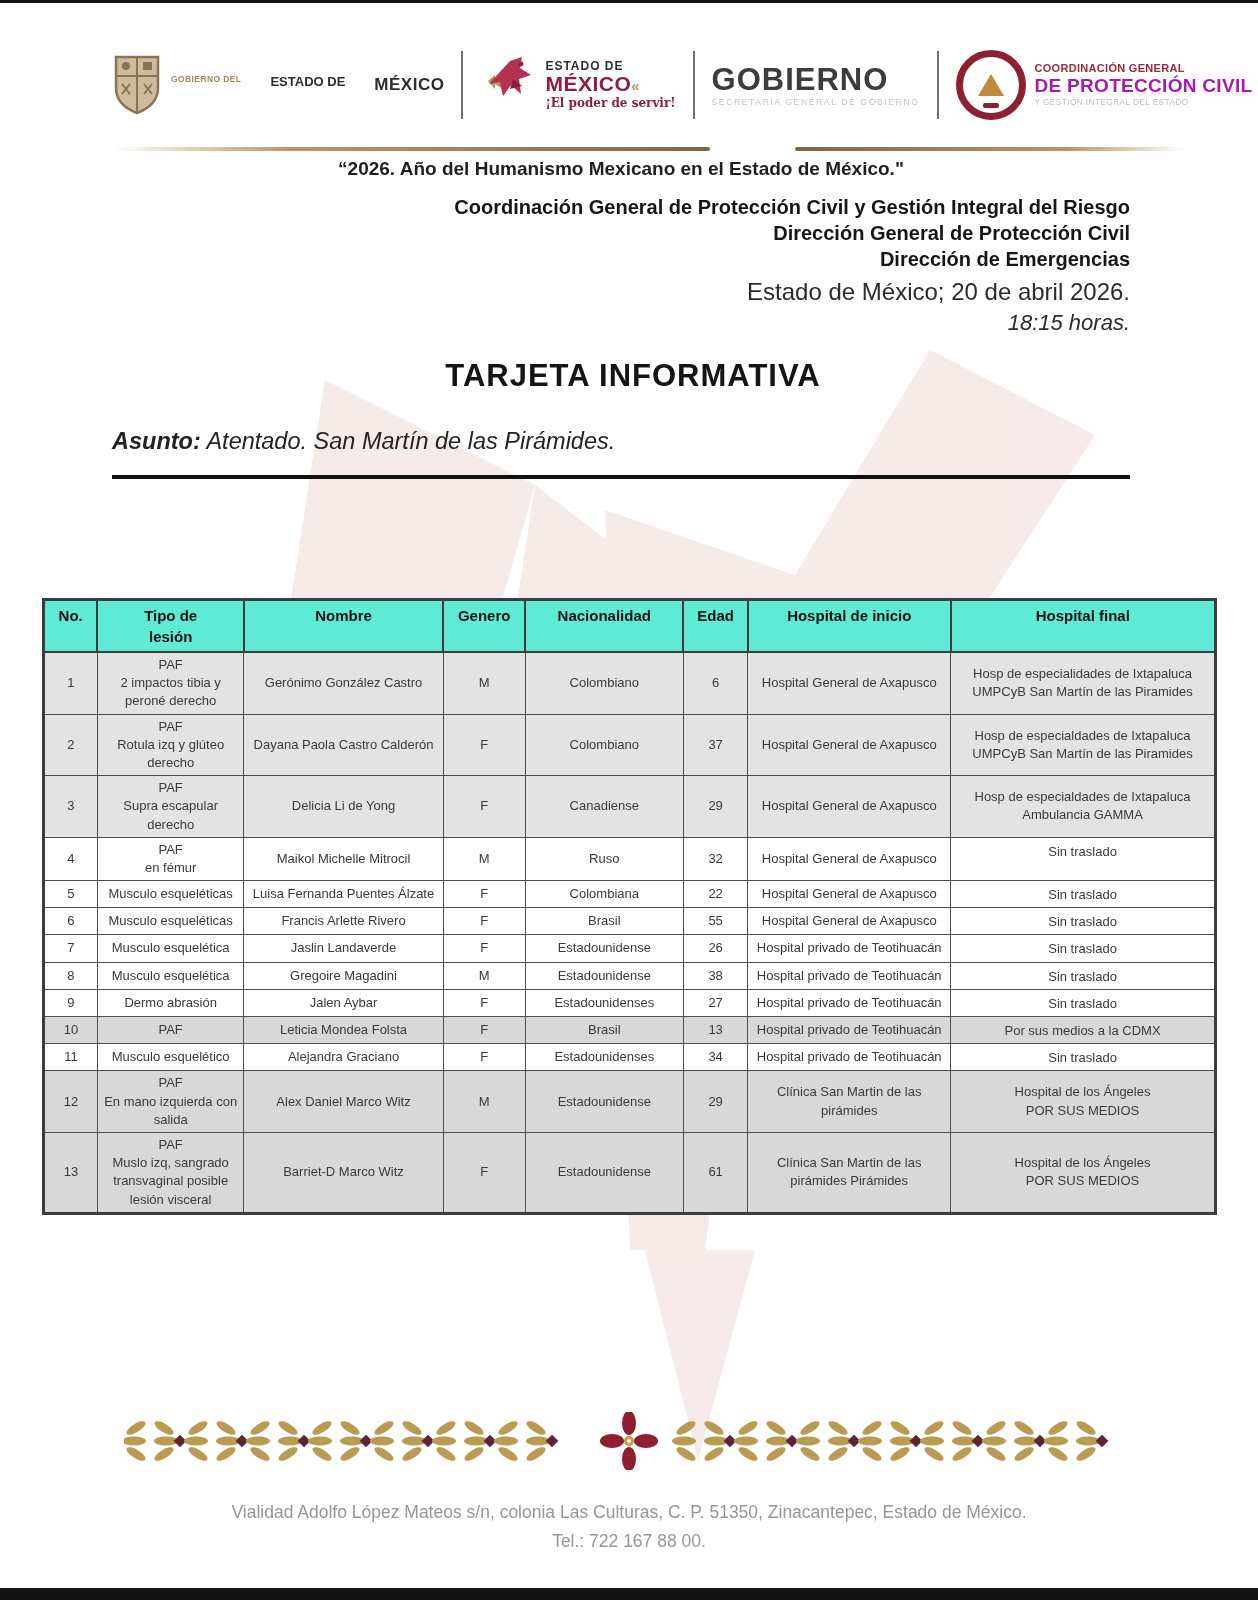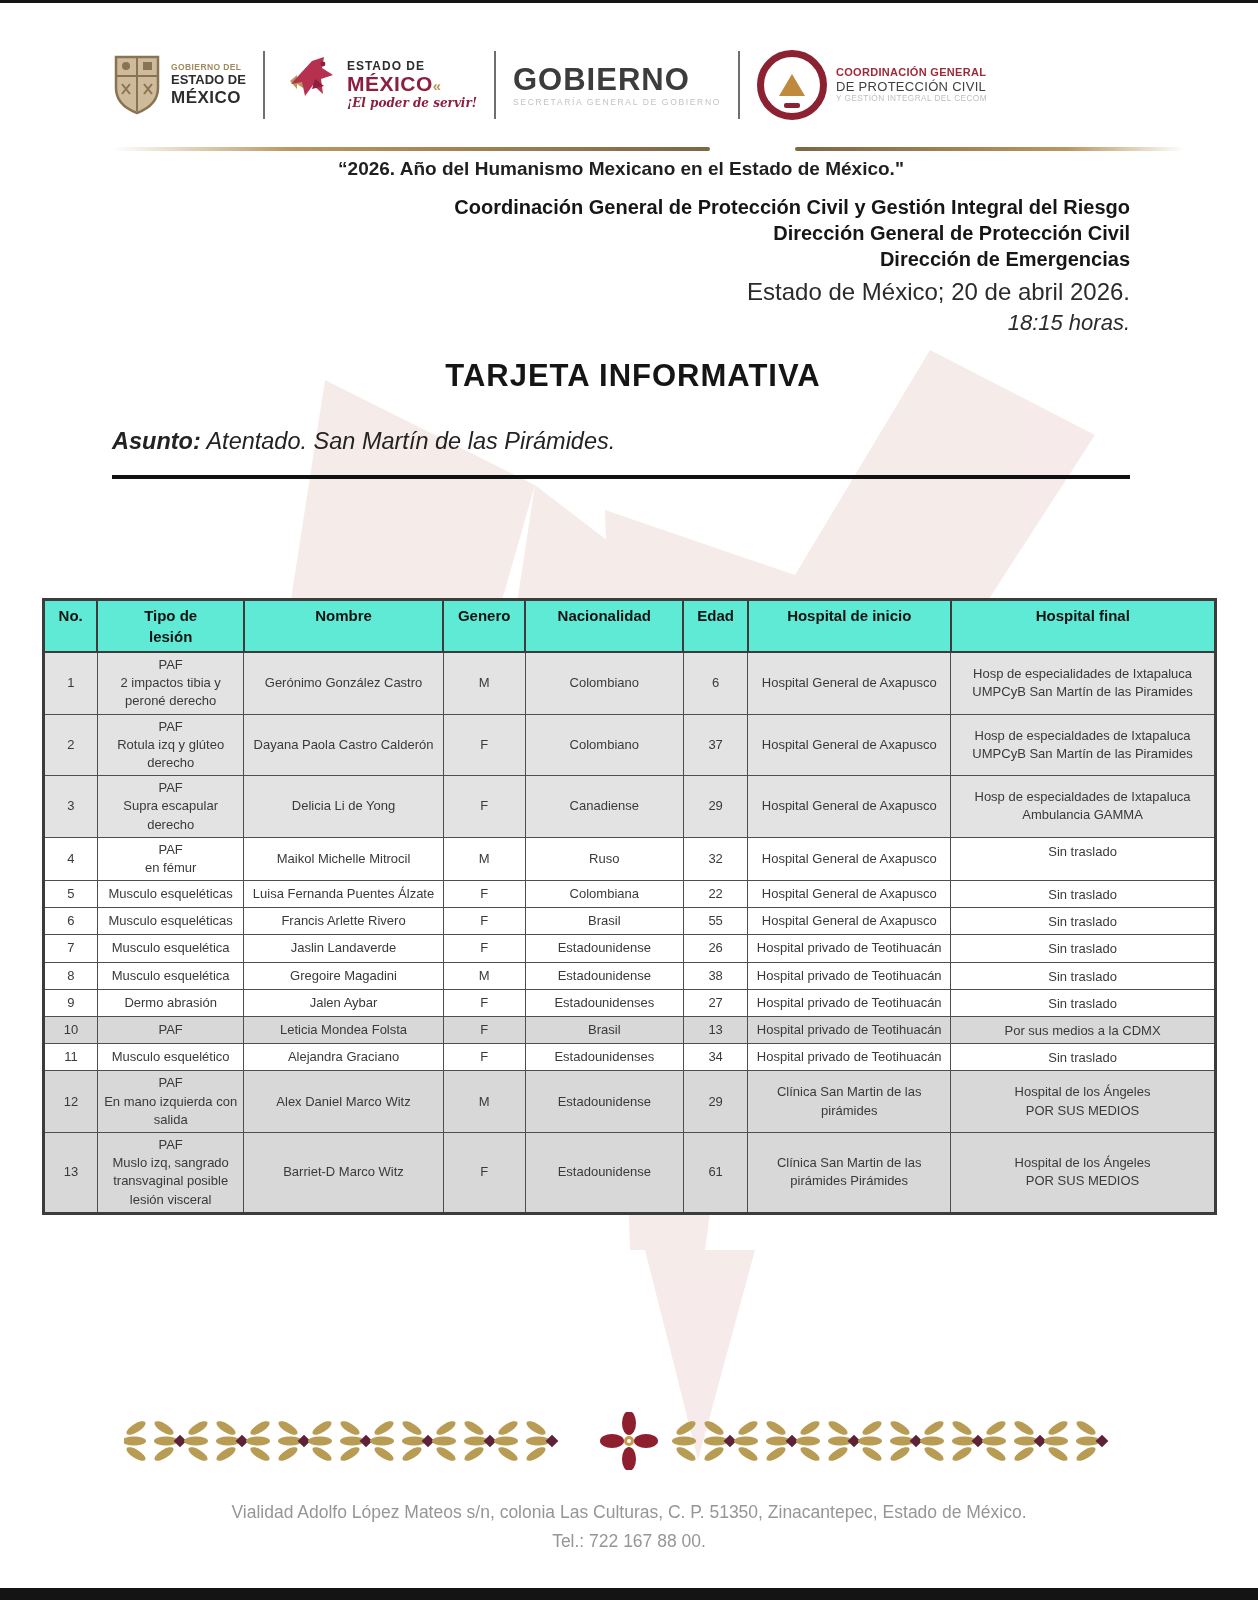--- a/index.html
+++ b/index.html
@@ -9,35 +9,35 @@
   }
   .edge-top{position:absolute;top:0;left:0;width:100%;height:3px;background:#141414;z-index:3;}
   .edge-bottom{position:absolute;bottom:0;left:0;width:100%;height:12px;background:#141414;z-index:3;}
   .watermark{position:absolute;top:350px;left:230px;z-index:0;}
   .layer{position:absolute;inset:0;z-index:1;}
 
   
   .logos{position:absolute;top:50px;left:112px;display:flex;align-items:center;gap:17px;}
   .logo{display:flex;align-items:center;gap:9px;}
   .sep{width:2px;height:68px;background:#6f6f6f;}
-  .l1-txt{display:flex;flex-direction:column;line-height:1.12;}
+  .l1-txt{display:flex;flex-direction:row;line-height:1.12;gap:29px;}
   .l1-a{font-size:8.5px;font-weight:bold;color:#a08a5d;letter-spacing:.4px;}
   .l1-b{font-size:13px;font-weight:bold;color:#2d2d2d;}
   .l1-c{font-size:17px;font-weight:bold;color:#2d2d2d;letter-spacing:.5px;}
   .l2-txt{display:flex;flex-direction:column;line-height:1.05;}
   .l2-a{font-size:12px;font-weight:bold;color:#2d2d2d;letter-spacing:1px;}
   .l2-b{font-size:21px;font-weight:bold;color:#8c1f3f;letter-spacing:.5px;}
   .l2-b .deco{color:#b9975a;font-size:15px;}
-  .l2-c{font-family:"DejaVu Serif", serif;font-style:italic;font-weight:bold;font-size:12px;color:#8c1f3f;margin-top:2px;}
+  .l2-c{font-family:"DejaVu Serif", serif;font-weight:bold;font-size:12px;color:#8c1f3f;margin-top:2px;}
   .l3-txt{display:flex;flex-direction:column;line-height:1;}
   .l3-a{font-size:31px;font-weight:bold;color:#3c3c3c;letter-spacing:1px;}
   .l3-b{font-size:8.6px;color:#c3c3c3;letter-spacing:1.6px;margin-top:3px;}
   .l4-txt{display:flex;flex-direction:column;line-height:1.18;}
   .l4-a{font-size:11px;font-weight:bold;color:#9c2b38;letter-spacing:.3px;}
-  .l4-b{font-size:13px;font-weight:normal;color:#404040;letter-spacing:.3px;}
+  .l4-b{font-size:19px;font-weight:bold;color:#a21caf;letter-spacing:.3px;}
   .l4-c{font-size:8.3px;color:#bfbfbf;letter-spacing:.4px;}
   .pc-circle{width:56px;height:56px;border-radius:50%;border:7px solid #8c2231;background:#fff;
     display:flex;align-items:center;justify-content:center;position:relative;}
   .pc-tri{width:0;height:0;border-left:13px solid transparent;border-right:13px solid transparent;border-bottom:22px solid #c08a3e;}
   .pc-band{position:absolute;bottom:5px;left:50%;transform:translateX(-50%);width:16px;height:5px;background:#8c2231;border-radius:2px;}
 
   
   .gold-l{position:absolute;top:147px;left:112px;width:598px;height:4px;border-radius:2px;
     background:linear-gradient(to right, rgba(190,158,106,0), #bb9662 30%, #7d6644 100%);}
   .gold-r{position:absolute;top:147px;left:795px;width:390px;height:4px;border-radius:2px;
@@ -145,21 +145,21 @@
     <div class="sep"></div>
 
     <div class="logo">
       <div class="pc-circle">
         <div class="pc-tri"></div>
         <div class="pc-band"></div>
       </div>
       <div class="l4-txt">
         <span class="l4-a">COORDINACIÓN GENERAL</span>
         <span class="l4-b">DE PROTECCIÓN CIVIL</span>
-        <span class="l4-c">Y GESTIÓN INTEGRAL DEL CECOM</span>
+        <span class="l4-c">Y GESTIÓN INTEGRAL DEL ESTADO</span>
       </div>
     </div>
   </div>
 
   <div class="gold-l"></div>
   <div class="gold-r"></div>
 
   <div class="motto">“2026. Año del Humanismo Mexicano en el Estado de México."</div>
 
   <div class="org">

